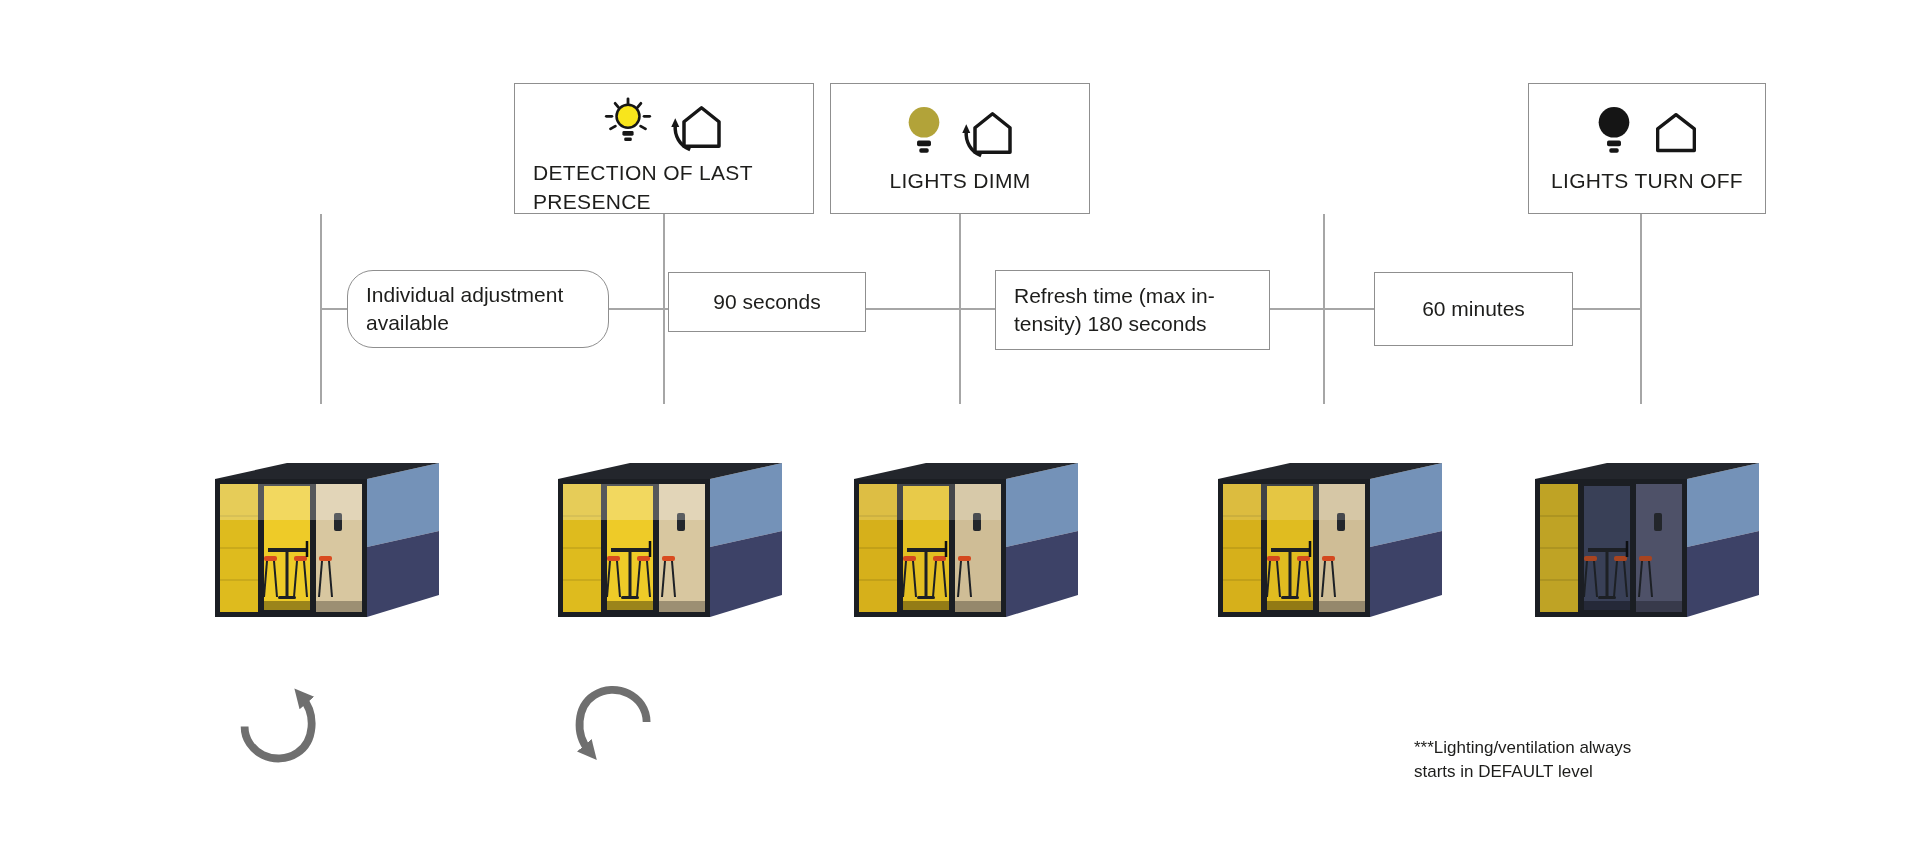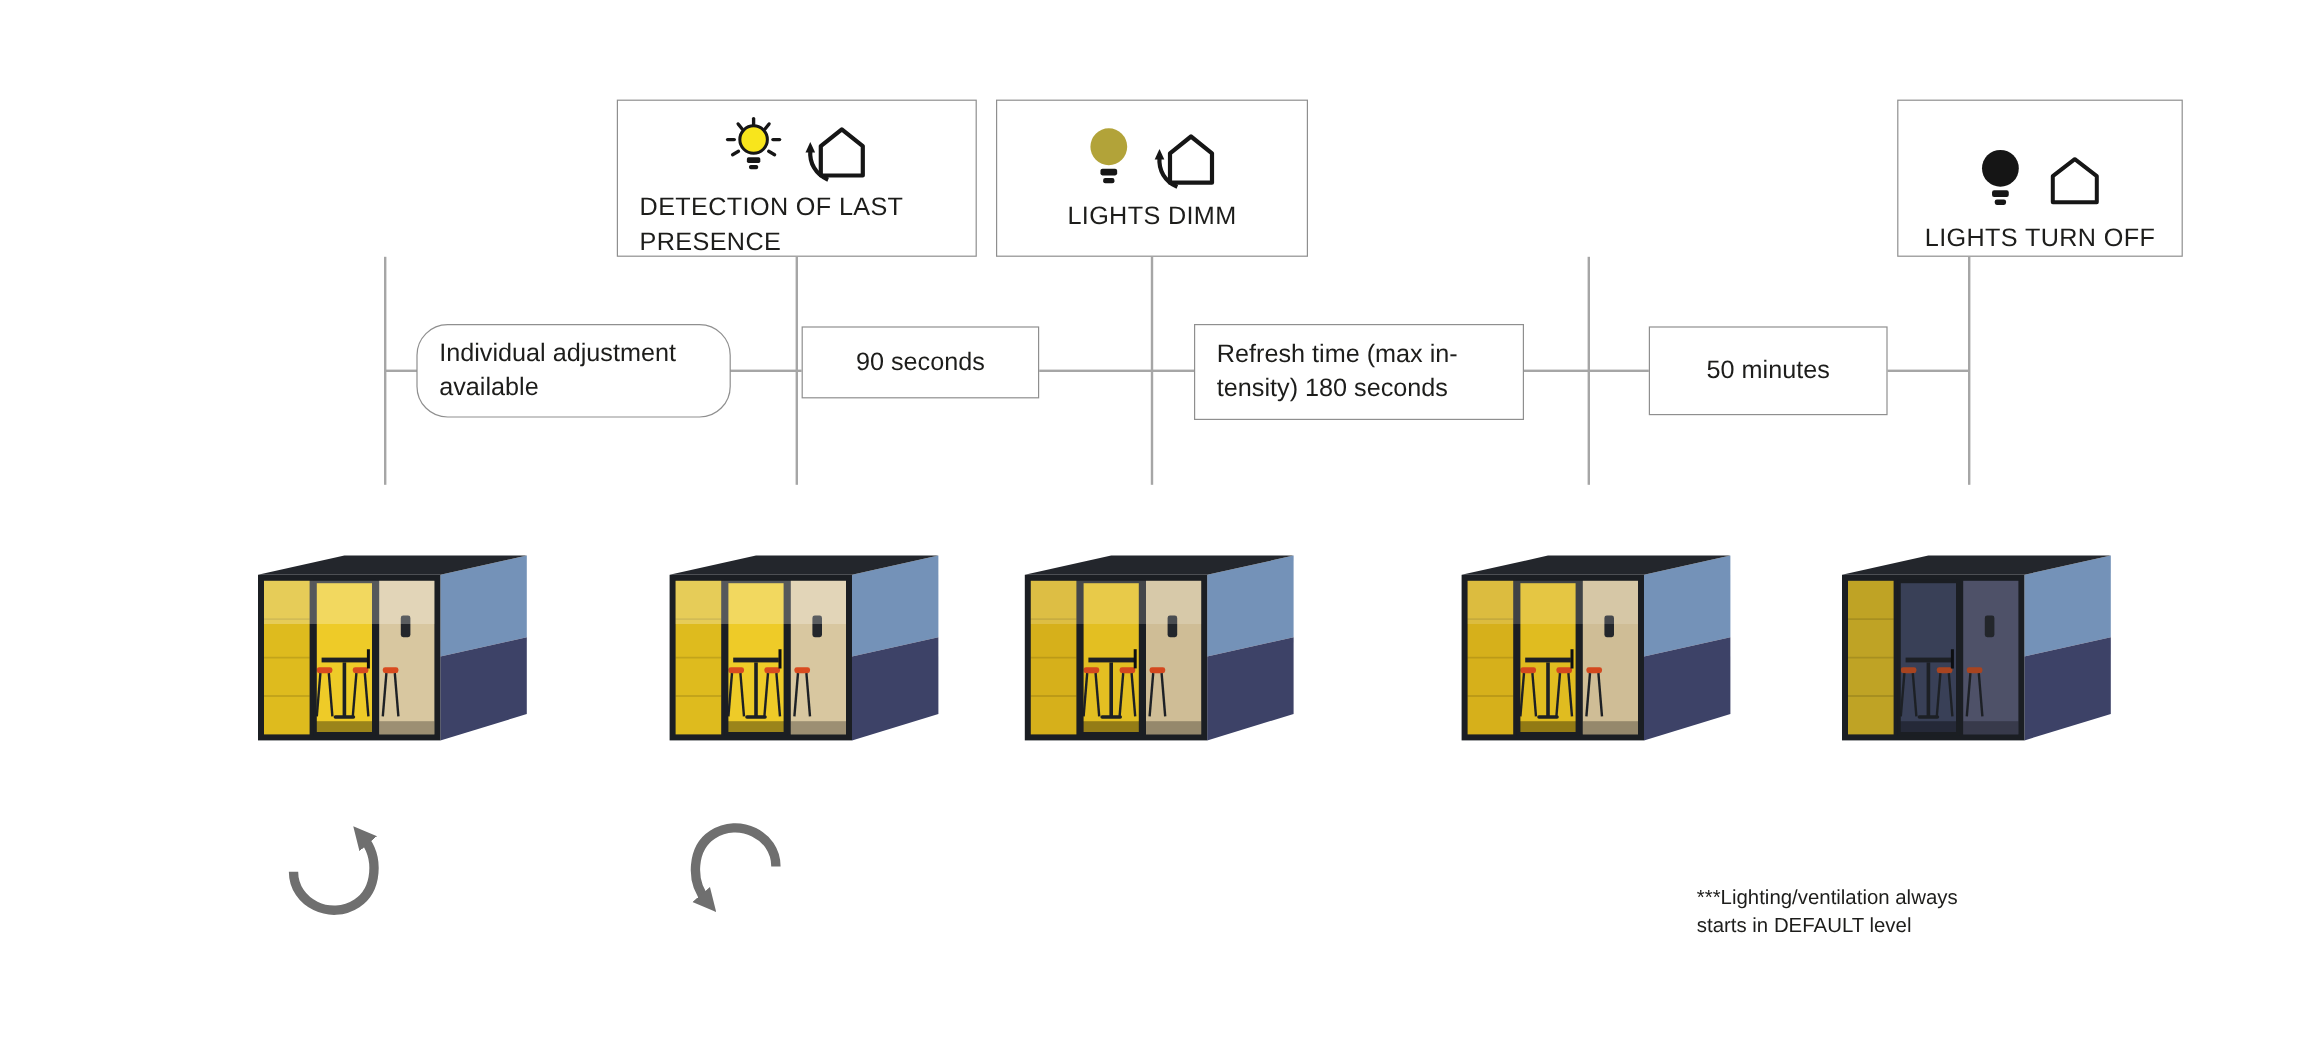--- a/index.html
+++ b/index.html
@@ -130,21 +130,21 @@
       <svg width="56" height="50" viewBox="0 0 32 28">
         <path d="M8 11 L18 3 L28 11 V25 H8 Z" fill="none" stroke="var(--icon-stroke,#161616)" stroke-width="2" stroke-linejoin="round"></path>
         <path d="M11.5 27 C 5.5 24.5 2.5 19 3 13" fill="none" stroke="var(--icon-stroke,#161616)" stroke-width="2"></path>
         <polygon points="0.7,14 5.3,14 3,9" fill="var(--icon-stroke,#161616)"></polygon>
       </svg>
     </div>
     <div class="stage-label" style="margin-top:8px;text-align:center;">LIGHTS DIMM</div>
   </div>
 
 
-  <div class="sbox" style="left:1581px;top:83px;width:238px;height:131px;justify-content:flex-end;">
+  <div class="sbox" style="left:1528px;top:83px;width:238px;height:131px;">
     <div class="icon-row">
       <svg width="42" height="54" viewBox="0 0 24 31">
         <circle cx="12" cy="10.5" r="8.8" fill="var(--bulb-off,#151515)"></circle>
         <rect x="8" y="21" width="8" height="3.2" rx="1" fill="var(--icon-stroke,#161616)"></rect>
         <rect x="9.3" y="25.4" width="5.4" height="2.6" rx="1" fill="var(--icon-stroke,#161616)"></rect>
       </svg>
       <svg width="50" height="50" viewBox="0 0 30 27">
         <path d="M4 11 L15 2.5 L26 11 V24 H4 Z" fill="none" stroke="var(--icon-stroke,#161616)" stroke-width="2" stroke-linejoin="round"></path>
       </svg>
     </div>
@@ -156,21 +156,21 @@
 available</div>
   </div>
   <div class="ibox center" style="left:668px;top:272px;width:198px;height:60px;">
     <div class="interval-label">90 seconds</div>
   </div>
   <div class="ibox" style="left:995px;top:270px;width:275px;height:80px;padding-left:18px;">
     <div class="interval-label">Refresh time (max in-
 tensity) 180 seconds</div>
   </div>
   <div class="ibox center" style="left:1374px;top:272px;width:199px;height:74px;">
-    <div class="interval-label">50 minutes</div>
+    <div class="interval-label">60 minutes</div>
   </div>
 
   <svg class="pod" style="left: 201px; --left-panel: #debb1e; --interior: #eecb28; --right-panel: #d8c7a0; --stool: #d94b1f; --glow: 0.26;" viewBox="0 0 240 190">
     <use href="#pod-shape" width="240" height="190"></use>
   </svg>
   <svg class="pod" style="left: 544px; --left-panel: #debb1e; --interior: #eecb28; --right-panel: #d8c7a0; --stool: #d94b1f; --glow: 0.26;" viewBox="0 0 240 190">
     <use href="#pod-shape" width="240" height="190"></use>
   </svg>
   <svg class="pod" style="left: 840px; --left-panel: #d6b01b; --interior: #e3bf22; --right-panel: #cfbd96; --stool: #d4481e; --glow: 0.18;" viewBox="0 0 240 190">
     <use href="#pod-shape" width="240" height="190"></use>

